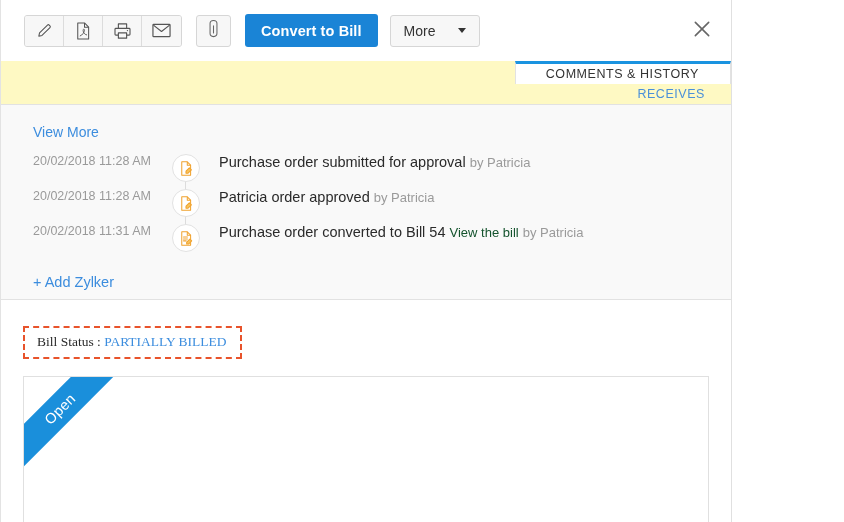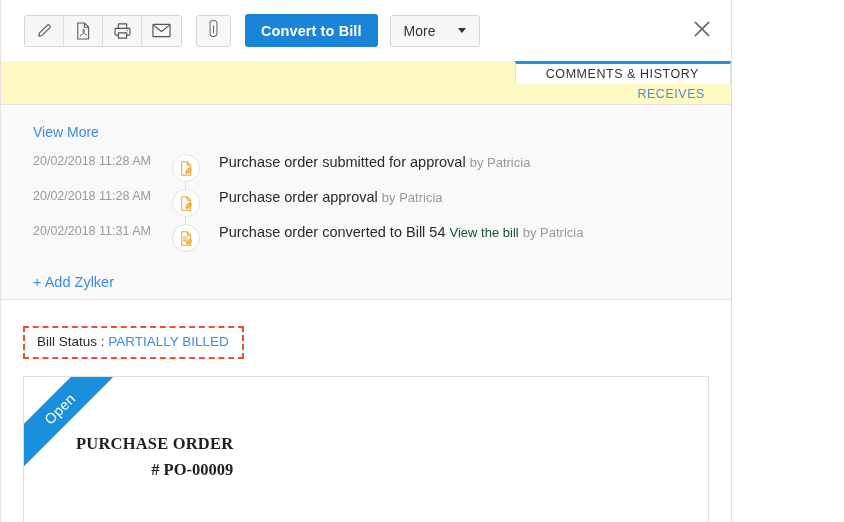--- a/index.html
+++ b/index.html
@@ -201,20 +201,21 @@
     margin-top: 15px;
     color: #3c8dde;
     font-size: 14.5px;
     cursor: pointer;
     display: inline-block;
   }
 
   
   .status-wrap {
     padding: 26px 16px 0 22px;
+    font-family: Liberation Serif, serif;
   }
   .status-box {
     display: inline-block;
     border: 2px dashed #e8532b;
     padding: 7px 13px 8px 12px;
     font-size: 13.5px;
     color: #2a2a2a;
     line-height: 1;
   }
   .status-box .val { color: #3c8dde; }
@@ -364,21 +365,21 @@
       <div class="tl-row">
         <div class="tl-date">20/02/2018 11:28 AM</div>
         <div class="tl-icon">
           <svg width="13" height="15" viewBox="0 0 16 19" fill="none" stroke="#f0a22e" stroke-width="1.3" stroke-linejoin="round">
             <path d="M2 1h7l4.2 4.2V18H2z"></path>
             <path d="M9 1v4.3h4.2"></path>
             <path d="M11.6 8.6l2.6 2.6-4.2 4.2-2.7.1.1-2.7z" fill="#f7c45e" stroke="#f0a22e"></path>
           </svg>
         </div>
         <div class="tl-text">
-          <span>Purchase order approval</span>
+          <span>Patricia order approved</span>
           <span class="by">by Patricia</span>
         </div>
       </div>
 
       <div class="tl-row">
         <div class="tl-date">20/02/2018 11:31 AM</div>
         <div class="tl-icon">
           <svg width="13" height="15" viewBox="0 0 16 19" fill="none" stroke="#f0a22e" stroke-width="1.3" stroke-linejoin="round">
             <path d="M2 1h7l4.2 4.2V18H2z"></path>
             <path d="M9 1v4.3h4.2"></path>
@@ -400,20 +401,16 @@
   <div class="status-wrap">
     <div class="status-box">
       <span>Bill Status :</span>
       <span class="val">PARTIALLY BILLED</span>
     </div>
   </div>
 
   <div class="doc-card">
     <div class="ribbon">Open</div>
     <div class="doc-head">
-      <div class="doc-meta">
-        <div class="t1">PURCHASE ORDER</div>
-        <div class="t2"># PO-00009</div>
-      </div>
     </div>
   </div>
 
 </div>
 
 </body></html>

